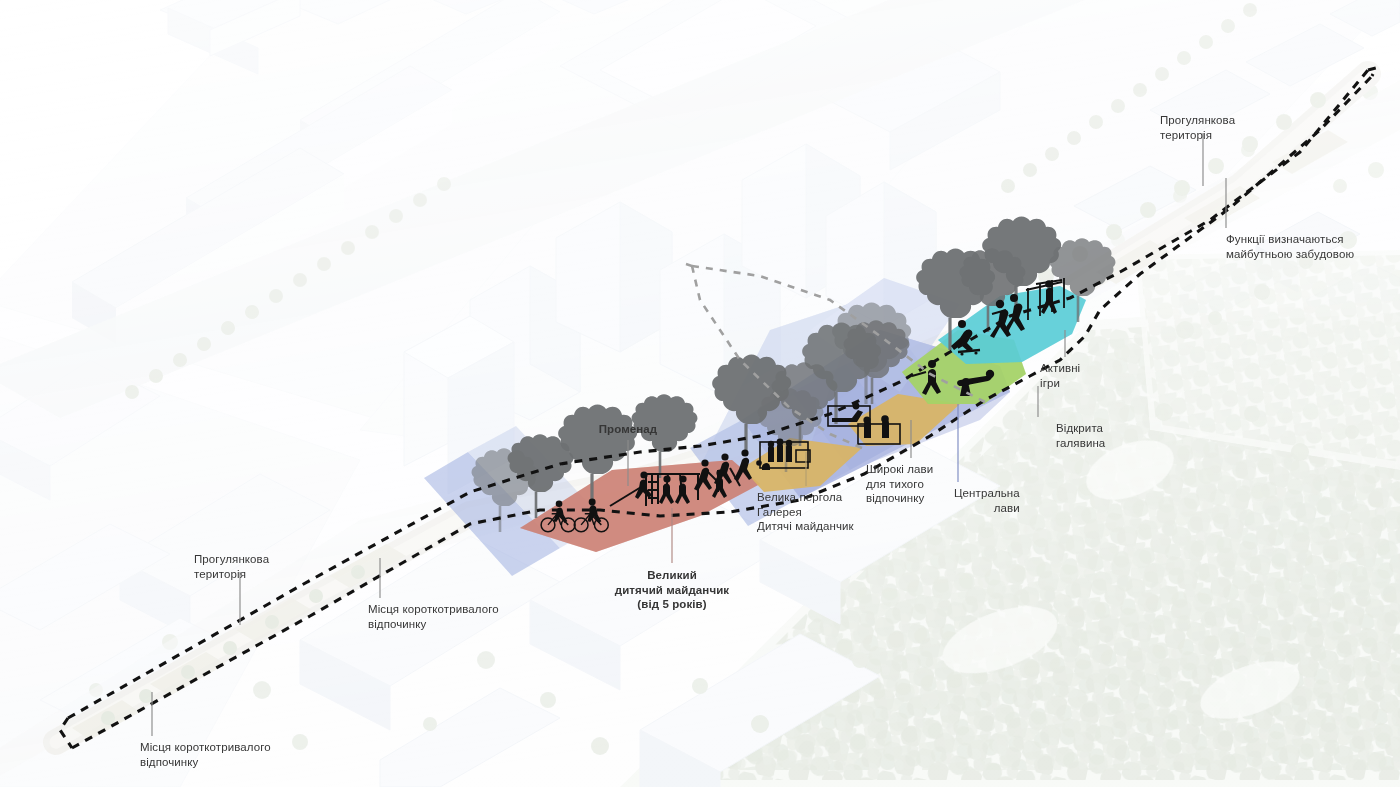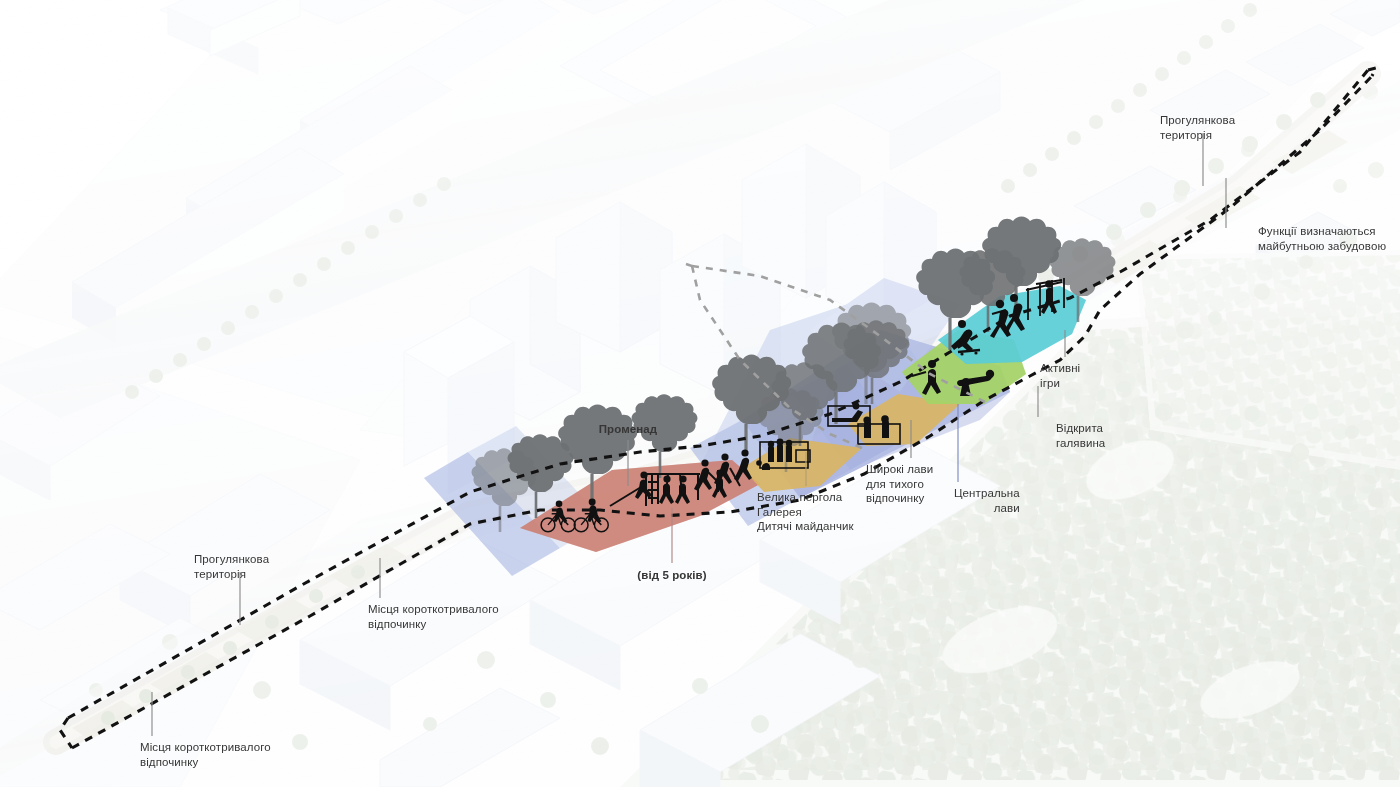--- a/index.html
+++ b/index.html
@@ -565,26 +565,26 @@
         <line x1="1203" y1="133" x2="1203" y2="186" stroke="#8C8C8C"></line>
         <line x1="1226" y1="178" x2="1226" y2="228" stroke="#8C8C8C"></line>
         <line x1="240" y1="572" x2="240" y2="625" stroke="#8C8C8C"></line>
         <line x1="380" y1="558" x2="380" y2="598" stroke="#8C8C8C"></line>
         <line x1="152" y1="692" x2="152" y2="736" stroke="#8C8C8C"></line>
       </g>
   </svg>
 
   <div id="labels">
       <div class="lbl ctr" style="color: rgb(54, 54, 54); left: 428px; top: 422px; width: 400px; text-align: center; padding-left: 0px;"><div>Променад</div></div>
-      <div class="lbl ctr" style="color: rgb(54, 54, 54); left: 472px; top: 568px; width: 400px; text-align: center; padding-left: 0px;"><div>(від 5 років)</div></div>
+      <div class="lbl ctr" style="color: rgb(54, 54, 54); left: 472px; top: 568px; width: 400px; text-align: center; padding-left: 0px;"><div>Великий</div><div>дитячий майданчик</div><div>(від 5 років)</div></div>
       <div class="lbl" style="color: rgb(54, 54, 54); left: 757px; top: 490px;"><div>Велика пергола</div><div>Галерея</div><div>Дитячі майданчик</div></div>
       <div class="lbl" style="color: rgb(54, 54, 54); left: 866px; top: 462px;"><div>Широкі лави</div><div>для тихого</div><div>відпочинку</div></div>
       <div class="lbl" style="color: rgb(54, 54, 54); left: 954px; top: 486px; text-align: right;"><div>Центральна</div><div>лави</div></div>
       <div class="lbl" style="color: rgb(54, 54, 54); left: 1056px; top: 421px;"><div>Відкрита</div><div>галявина</div></div>
       <div class="lbl" style="color: rgb(54, 54, 54); left: 1040px; top: 361px;"><div>Активні</div><div>ігри</div></div>
       <div class="lbl" style="color: rgb(54, 54, 54); left: 1160px; top: 113px;"><div>Прогулянкова</div><div>територія</div></div>
-      <div class="lbl" style="color: rgb(54, 54, 54); left: 1226px; top: 224px; margin-left: 32px;"><div>Функції визначаються</div><div>майбутньою забудовою</div></div>
+      <div class="lbl" style="color: rgb(54, 54, 54); left: 1226px; top: 232px;"><div>Функції визначаються</div><div>майбутньою забудовою</div></div>
       <div class="lbl" style="color: rgb(54, 54, 54); left: 194px; top: 552px;"><div>Прогулянкова</div><div>територія</div></div>
       <div class="lbl" style="color: rgb(54, 54, 54); left: 368px; top: 602px;"><div>Місця короткотривалого</div><div>відпочинку</div></div>
       <div class="lbl" style="color: rgb(54, 54, 54); left: 140px; top: 740px;"><div>Місця короткотривалого</div><div>відпочинку</div></div>
     </div>
 
 </div>
 
 </body></html>

